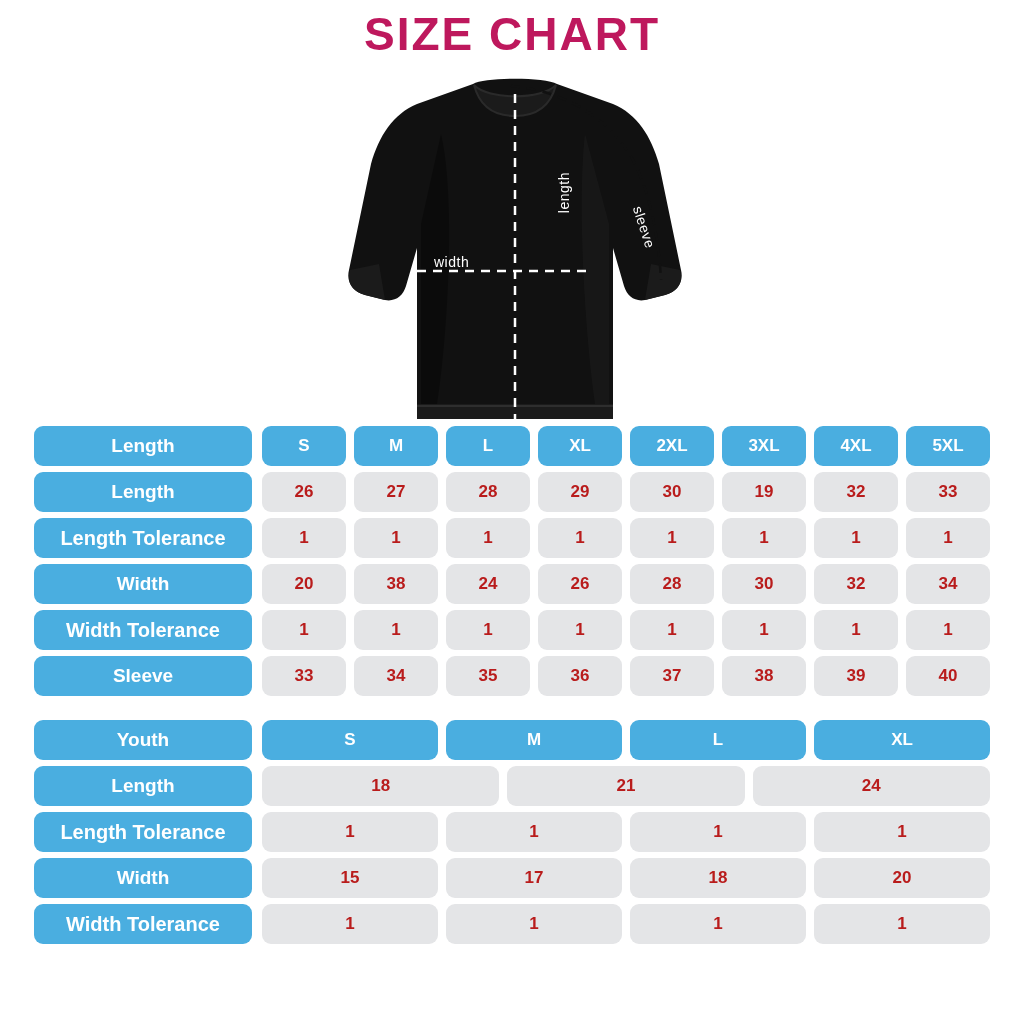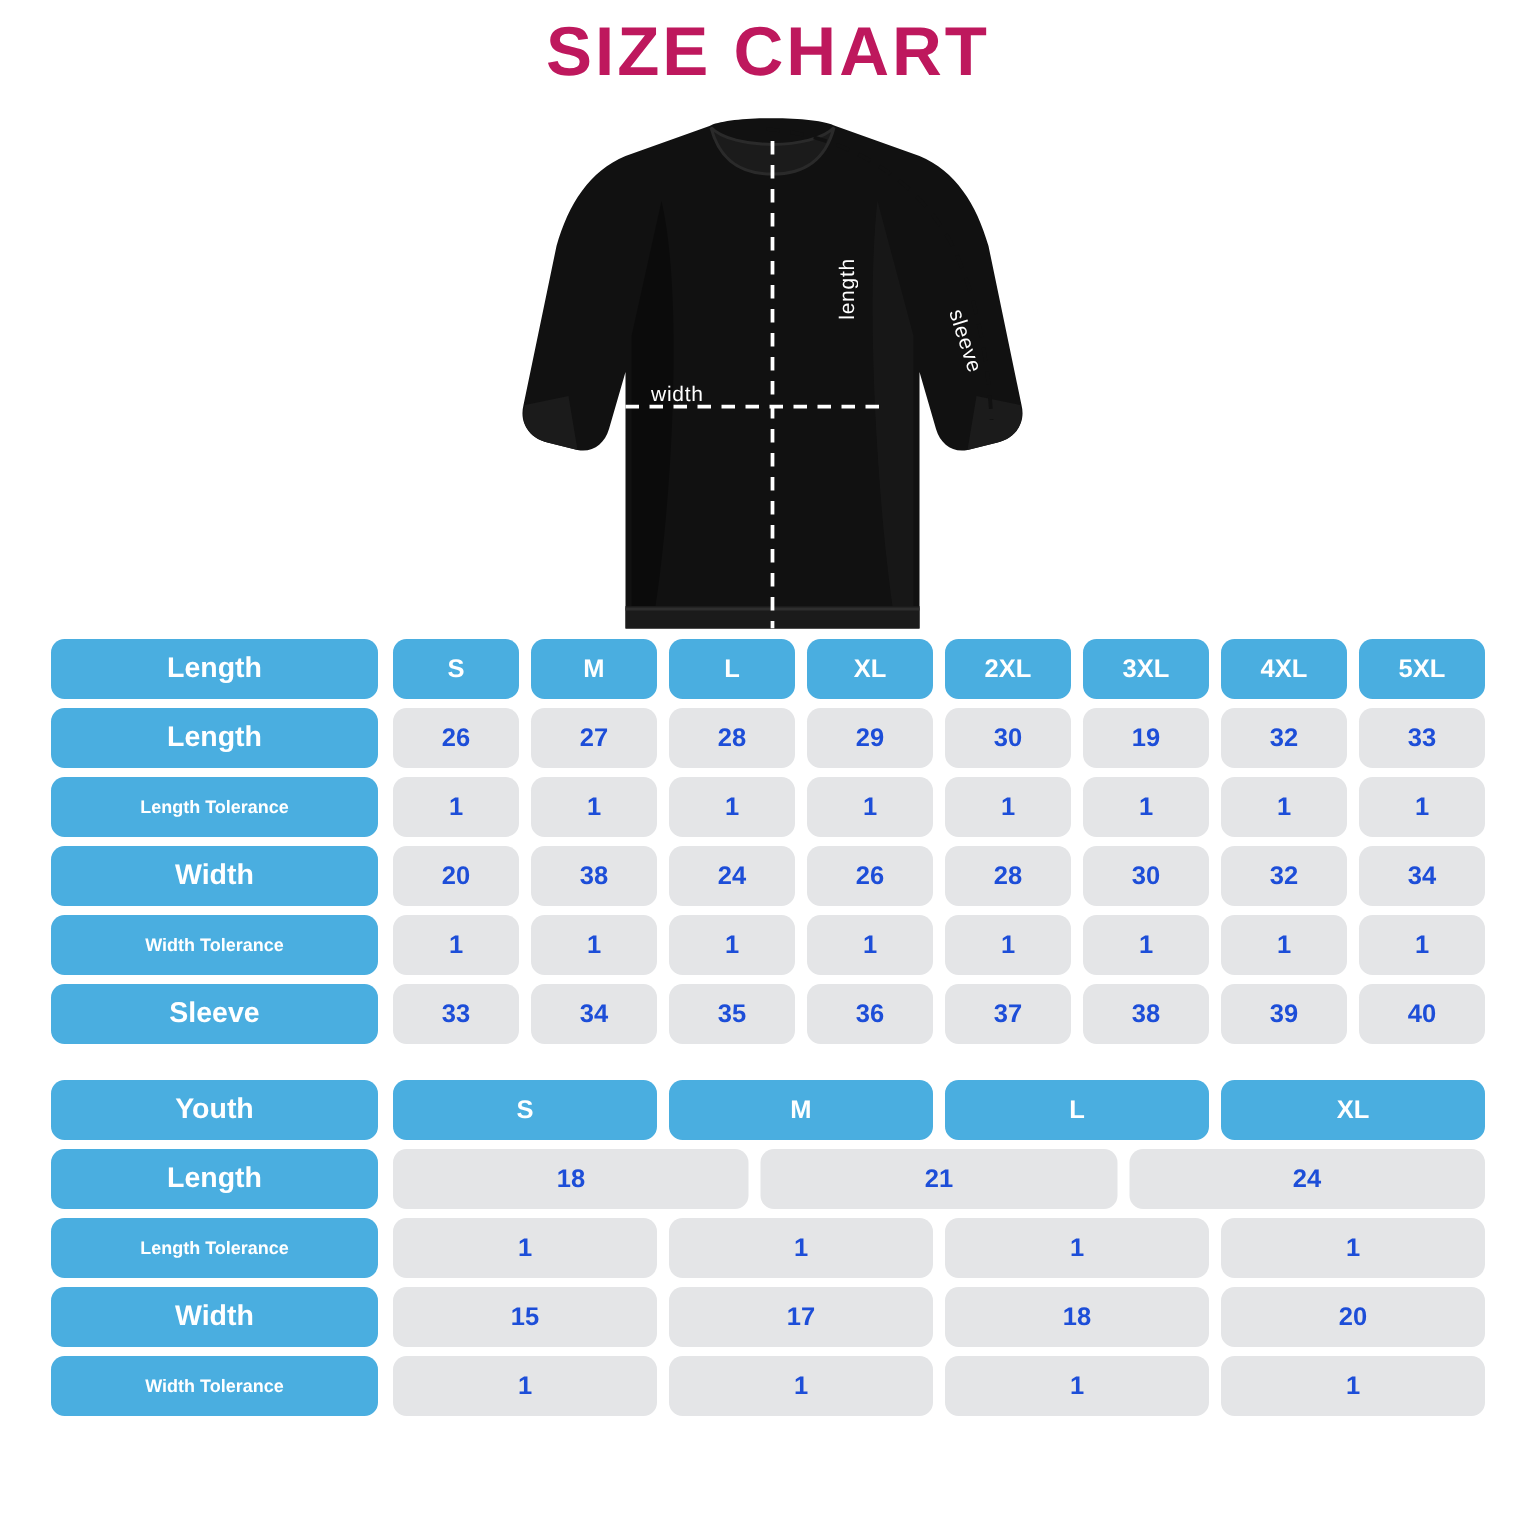--- a/index.html
+++ b/index.html
@@ -94,33 +94,33 @@
     font-weight: bold;
     height: 40px;
     box-sizing: border-box;
   }
   .label-cell {
     width: 218px;
     flex: 0 0 218px;
     background: #4aaee0;
     color: #ffffff;
     margin-right: 10px;
-    font-size: 12px;
+    font-size: 20px;
   }
   .label-cell.big {
     font-size: 19px;
   }
   .hdr-cell {
     background: #4aaee0;
     color: #ffffff;
     font-size: 17px;
   }
   .val-cell {
     background: #e4e5e7;
-    color: #1d4ed8;
+    color: #b91c1c;
     font-size: 17px;
   }
   .adult .data-cell {
     flex: 1 1 0;
     margin-right: 8px;
   }
   .adult .data-cell:last-child { margin-right: 0; text-align: right; }
 
   .youth { margin-top: 24px; }
   .youth .data-cell {

